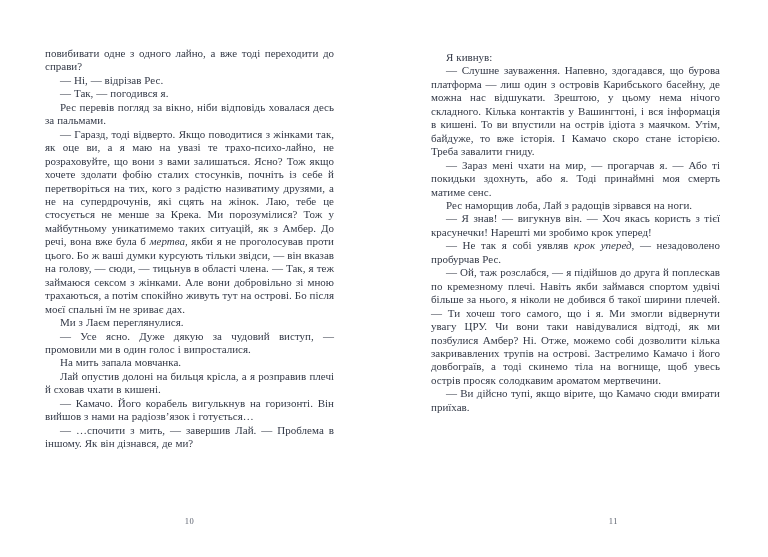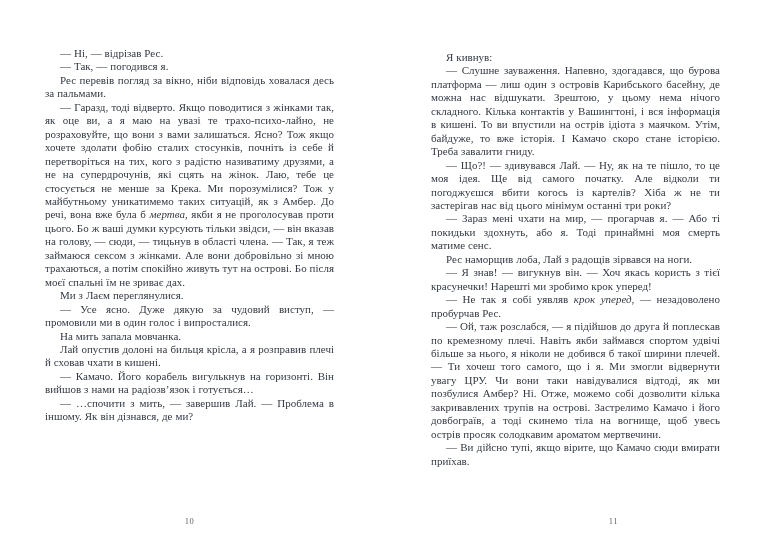--- a/index.html
+++ b/index.html
@@ -47,36 +47,36 @@
   }
   .folio.left  { left: 45px; }
   .folio.right { left: 469px; }
 </style>
 </head>
 <body>
 
 <div class="spread">
 
   <div class="page-text left" id="leftPageText">
+      <p class="para">повибивати одне з одного лайно, а вже тоді переходити до справи?</p>
       <p class="para indent">— Ні, — відрізав Рес.</p>
       <p class="para indent">— Так, — погодився я.</p>
       <p class="para indent">Рес перевів погляд за вікно, ніби відповідь ховалася десь за пальмами.</p>
       <p class="para indent">— Гаразд, тоді відверто. Якщо поводитися з жінками так, як оце ви, а я маю на увазі те трахо-психо-лайно, не розраховуйте, що вони з вами залишаться. Ясно? Тож якщо хочете здолати фобію сталих стосунків, почніть із себе й перетворіться на тих, кого з радістю називатиму друзями, а не на супердрочунів, які сцять на жінок. Лаю, тебе це стосується не менше за Крека. Ми порозумілися? Тож у майбутньому уникатимемо таких ситуацій, як з Амбер. До речі, вона вже була б <i>мертва</i>, якби я не проголосував проти цього. Бо ж ваші думки курсують тільки звідси, — він вказав на голову, — сюди, — тицьнув в області члена. — Так, я теж займаюся сексом з жінками. Але вони добровільно зі мною трахаються, а потім спокійно живуть тут на острові. Бо після моєї спальні їм не зриває дах.</p>
       <p class="para indent">Ми з Лаєм переглянулися.</p>
       <p class="para indent">— Усе ясно. Дуже дякую за чудовий виступ, — промовили ми в один голос і випросталися.</p>
       <p class="para indent">На мить запала мовчанка.</p>
       <p class="para indent">Лай опустив долоні на бильця крісла, а я розправив плечі й сховав чхати в кишені.</p>
       <p class="para indent">— Камачо. Його корабель вигулькнув на горизонті. Він вийшов з нами на радіозв’язок і готується…</p>
       <p class="para indent">— …спочити з мить, — завершив Лай. — Проблема в іншому. Як він дізнався, де ми?</p>
     </div>
 
   <div class="page-text right" id="rightPageText">
       <p class="para indent">Я кивнув:</p>
       <p class="para indent">— Слушне зауваження. Напевно, здогадався, що бурова платформа — лиш один з островів Карибського басейну, де можна нас відшукати. Зрештою, у цьому нема нічого складного. Кілька контактів у Вашингтоні, і вся інформація в кишені. То ви впустили на острів ідіота з маячком. Утім, байдуже, то вже історія. І Камачо скоро стане історією. Треба завалити гниду.</p>
-      <p class="para indent">— Що?! — здивувався Лай. — Ну, як на те пішло, то це моя ідея. Ще від самого початку. Але відколи ти погоджуєшся вбити когось із картелів? Хіба ж не ти застерігав нас від цього мінімум останні три роки?</p>
       <p class="para indent">— Зараз мені чхати на мир, — прогарчав я. — Або ті покидьки здохнуть, або я. Тоді принаймні моя смерть матиме сенс.</p>
       <p class="para indent">Рес наморщив лоба, Лай з радощів зірвався на ноги.</p>
       <p class="para indent">— Я знав! — вигукнув він. — Хоч якась користь з тієї красунечки! Нарешті ми зробимо крок уперед!</p>
       <p class="para indent">— Не так я собі уявляв <i>крок уперед</i>, — незадоволено пробурчав Рес.</p>
       <p class="para indent">— Ой, таж розслабся, — я підійшов до друга й поплескав по кремезному плечі. Навіть якби займався спортом удвічі більше за нього, я ніколи не добився б такої ширини плечей. — Ти хочеш того самого, що і я. Ми змогли відвернути увагу ЦРУ. Чи вони таки навідувалися відтоді, як ми позбулися Амбер? Ні. Отже, можемо собі дозволити кілька закривавлених трупів на острові. Застрелимо Камачо і його довбограїв, а тоді скинемо тіла на вогнище, щоб увесь острів просяк солодкавим ароматом мертвечини.</p>
       <p class="para indent">— Ви дійсно тупі, якщо вірите, що Камачо сюди вмирати приїхав.</p>
     </div>
 
   <div class="folio left">10</div>
 

